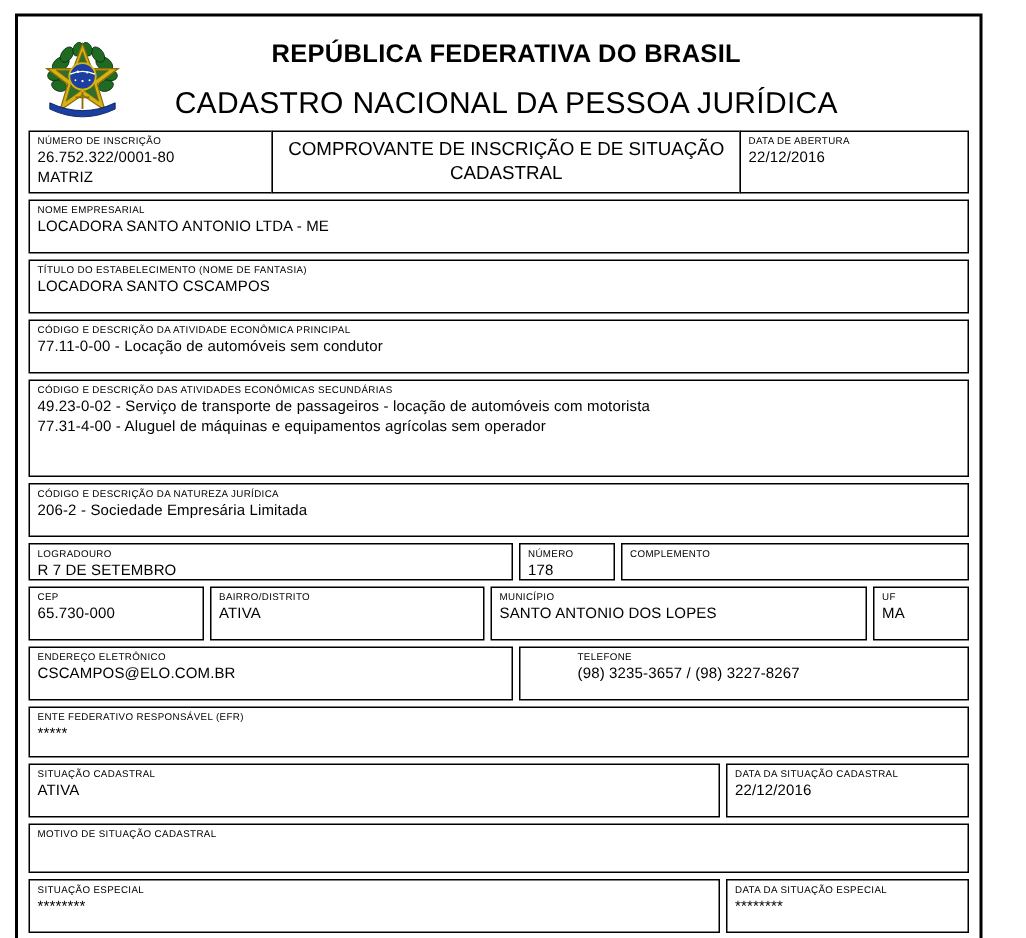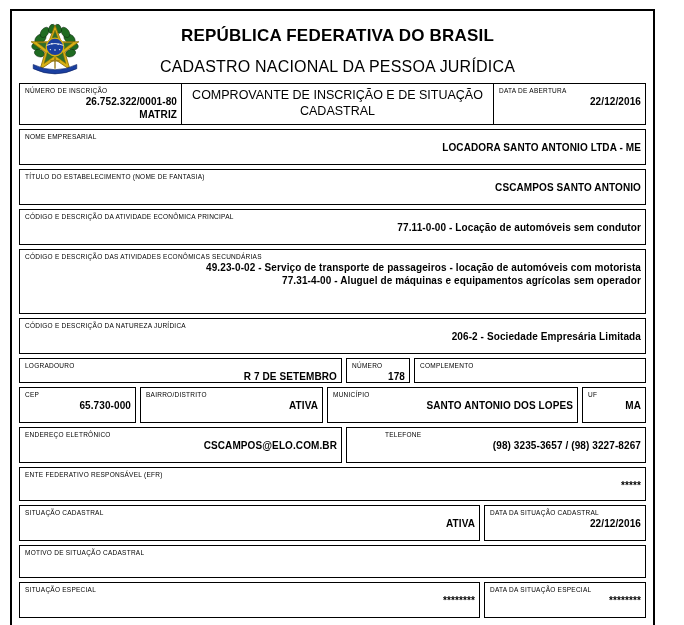--- a/index.html
+++ b/index.html
@@ -24,21 +24,21 @@
     width: 645px;
     box-sizing: border-box;
     background: #ffffff;
     border: 2px solid #000000;
     padding: 6px 7px 7px 7px;
   }
 
   
   .brasao-header {
     display: flex;
-    align-items: flex-start;
+    align-items: flex-end;
     padding: 2px 0 6px 0;
   }
   .brasao-wrap {
     width: 72px;
     flex: 0 0 72px;
     display: flex;
     justify-content: center;
     padding-top: 2px;
   }
   .brasao {
@@ -52,21 +52,21 @@
     padding-right: 62px;
   }
   .title-main {
     font-size: 17px;
     font-weight: bold;
     letter-spacing: 0.2px;
     margin: 7px 0 0 0;
     white-space: nowrap;
   }
   .title-sub {
-    font-size: 16px;
+    font-size: 20px;
     font-weight: normal;
     letter-spacing: 0.2px;
     margin: 12px 0 0 0;
     white-space: nowrap;
   }
 
   
   .row {
     display: flex;
     margin-bottom: 4px;
@@ -85,25 +85,24 @@
   .lbl {
     font-size: 6.5px;
     font-weight: normal;
     letter-spacing: 0.25px;
     line-height: 9px;
     white-space: nowrap;
     text-transform: uppercase;
   }
   .val {
     font-size: 10px;
-    font-weight: bold;
+    font-weight: normal;
     line-height: 13px;
     letter-spacing: 0.1px;
     white-space: nowrap;
-    text-align: right;
   }
   .val-list .val { display: block; }
 
   
   .ident-row { display: flex; margin-bottom: 4px; }
   .ident-cell {
     border: 1px solid #000000;
     box-sizing: border-box;
     padding: 2px 4px 3px 5px;
     margin-right: -1px;
@@ -214,21 +213,21 @@
   <div class="row">
     <div class="box w-full h-std">
       <div class="lbl">NOME EMPRESARIAL</div>
       <div class="val">LOCADORA SANTO ANTONIO LTDA - ME</div>
     </div>
   </div>
 
   <div class="row">
     <div class="box w-full h-std">
       <div class="lbl">TÍTULO DO ESTABELECIMENTO (NOME DE FANTASIA)</div>
-      <div class="val">CSCAMPOS SANTO ANTONIO</div>
+      <div class="val">LOCADORA SANTO CSCAMPOS</div>
     </div>
   </div>
 
   <div class="row">
     <div class="box w-full h-std">
       <div class="lbl">CÓDIGO E DESCRIÇÃO DA ATIVIDADE ECONÔMICA PRINCIPAL</div>
       <div class="val">77.11-0-00 - Locação de automóveis sem condutor</div>
     </div>
   </div>
 

